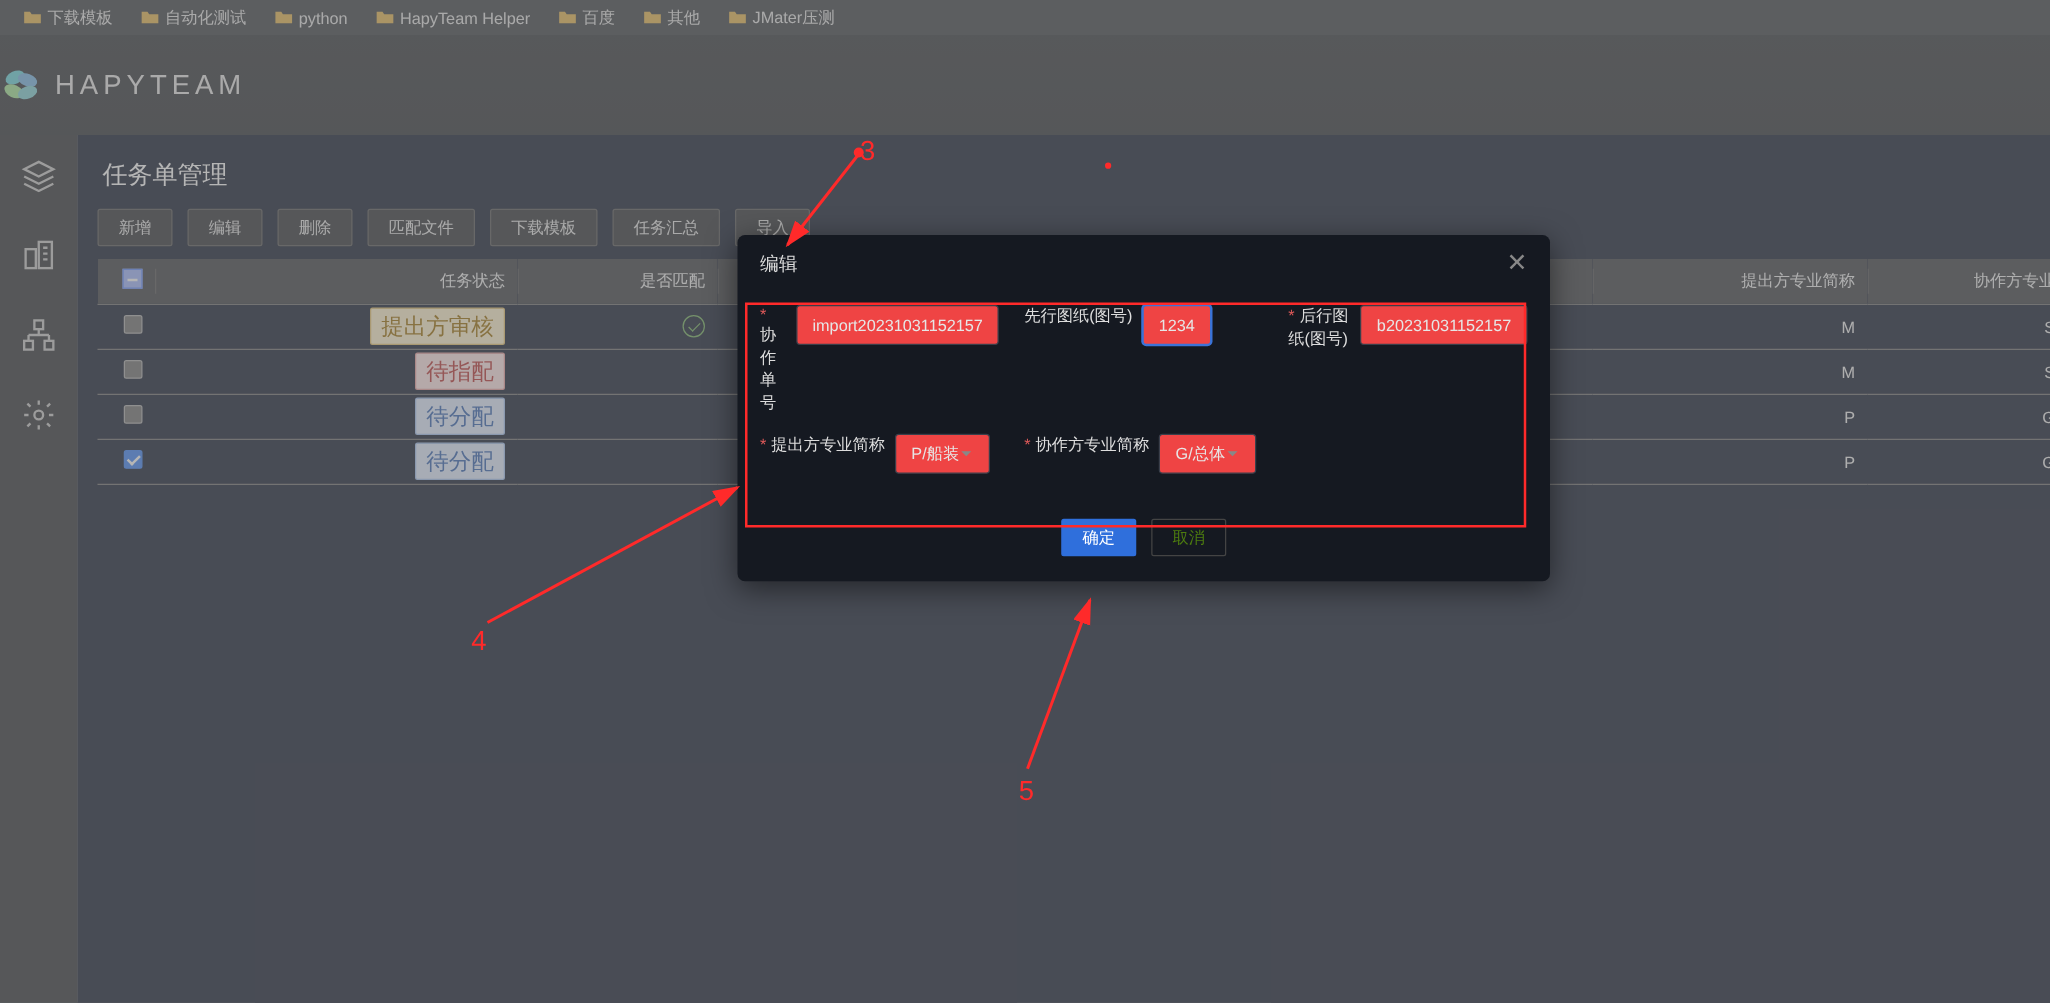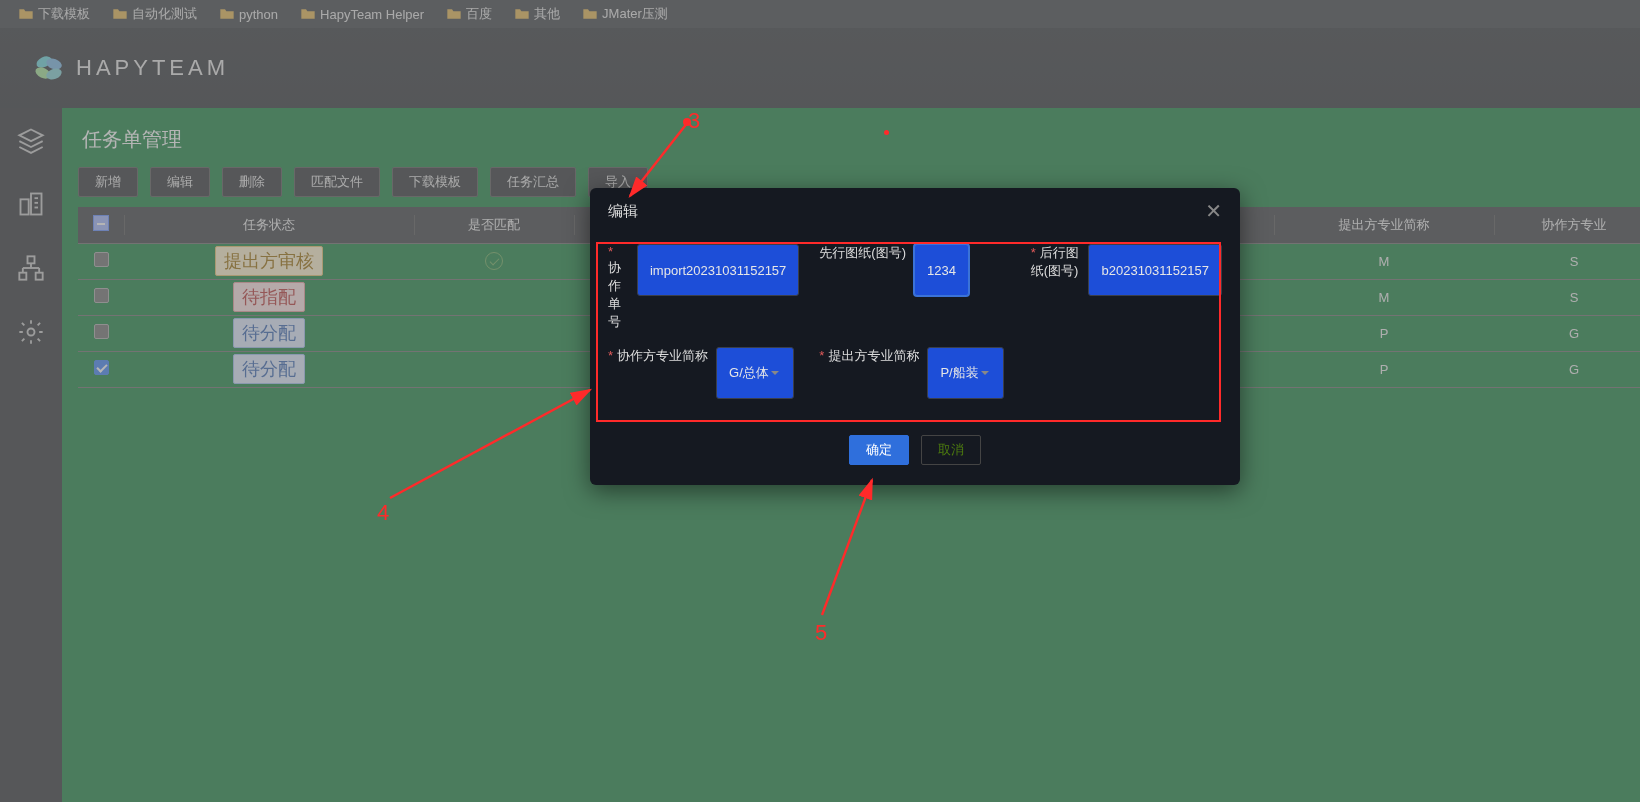--- a/index.html
+++ b/index.html
@@ -15,52 +15,52 @@
   .bmk svg { width: 16px; height: 14px; fill: #e6b74e; }
   .bmk span { white-space: nowrap; }
 
   
   .scrim { position: absolute; inset: 0; background: rgba(120,120,120,0.55); z-index: 10; pointer-events: none; }
 
   
   .app-header {
     position: absolute; left: 0; top: 28px; right: 0; height: 80px;
     background: linear-gradient(#303338,#2c2f33);
-    color: #fff; display: flex; align-items: center; padding-left: 32px;
+    color: #fff; display: flex; align-items: center; 
     z-index: 4;
   }
   .logo { display: flex; align-items: center; gap: 12px; font-size: 22px; letter-spacing: 4px; color: #e6e6e6; font-weight: 300; }
   .logo svg { width: 32px; height: 32px; }
 
   
   .leftnav {
     position: absolute; left: 0; top: 108px; width: 62px; bottom: 0;
     background: #2d3034; display: flex; flex-direction: column; align-items: center;
     padding-top: 18px; gap: 36px; z-index: 4;
   }
   .nav-ico { width: 28px; height: 28px; color: #c7c7c7; display:flex; align-items:center; justify-content:center; }
   .nav-ico svg { width: 100%; height: 100%; stroke: currentColor; fill: none; stroke-width: 1.6; }
 
   
   .main {
     position: absolute; left: 62px; top: 108px; right: 0; bottom: 0;
-    background: #15803d; padding: 14px 16px; overflow: hidden; z-index: 4;
+    background: #0f172a; padding: 14px 16px; overflow: hidden; z-index: 4;
   }
   .page-title { color: #fff; font-size: 20px; margin: 4px 0 14px 4px; font-weight: 500; }
   .toolbar { display: flex; gap: 12px; margin-bottom: 10px; margin-top: 12px; }
   .btn {
     background: #2d3034; color: #e6e6e6; border: 1px solid #555; border-radius: 2px;
     height: 30px; padding: 0 16px; font-size: 13px; display: flex; align-items: center;
     cursor: pointer;
   }
 
   
   .tbl { width: 100%; border-collapse: collapse; table-layout: fixed; }
   .tbl th, .tbl td {
-    height: 36px; text-align: center; padding: 0 10px;
+    height: 36px; text-align: right; padding: 0 10px;
     border-bottom: 1px solid #6e6e6e; color: #efefef; font-size: 13px; font-weight: 400;
     white-space: nowrap; overflow: hidden;
   }
   .tbl thead th { background: #3a3d42; position: relative; }
   .tbl thead th:not(:first-child)::before {
     content:""; position:absolute; left:0; top:8px; bottom:8px; width:1px; background:#555;
   }
   .col-chk { width: 46px; text-align: center; }
   .col-status { width: 290px; }
   .col-match { width: 160px; }
@@ -88,21 +88,21 @@
   }
   .dlg-head { height: 46px; display:flex; align-items:center; padding: 0 18px; }
   .dlg-title { font-size: 15px; color: #ddd; }
   .dlg-x { margin-left:auto; color:#888; font-size:20px; cursor:pointer; line-height:1; }
   .dlg-body { padding: 10px 18px 12px; }
   .form-row { display:flex; gap: 20px; margin-bottom: 16px; }
   .form-item { flex: 1; display:flex; flex-direction:row; gap:8px; }
   .form-label { font-size: 13px; color:#ddd; }
   .form-label .req { color:#e05a5a; margin-right:4px; }
   .form-input, .form-select {
-    height: 52px; background:#1d4ed8; border:1px solid #3a3f4a; border-radius:3px;
+    height: 32px; background:#ef4444; border:1px solid #3a3f4a; border-radius:3px;
     color:#e6e6e6; padding: 0 12px; font-size: 13px;
     display:flex; align-items:center; justify-content:space-between;
   }
   .form-input.focus { border-color:#3b73d8; box-shadow:0 0 0 1px #3b73d8; }
   .form-select svg { width:12px;height:12px;fill:#888; }
   .dlg-foot { display:flex; justify-content:center; gap:12px; padding: 8px 0 20px; }
   .btn-primary { background:#2f6fdc; border:1px solid #2f6fdc; color:#fff; }
   .btn-default { background:#151921; border:1px solid #444; color:#4d7c0f; }
 
   
@@ -299,32 +299,32 @@
       </div>
       <div class="form-item">
         <div class="form-label"><span class="req">*</span><span>后行图纸(图号)</span></div>
         <div class="form-input">
             <span>b20231031152157</span>
           </div>
       </div>
     </div>
     <div class="form-row">
       <div class="form-item">
-        <div class="form-label"><span class="req">*</span><span>协作方专业简称</span></div>
+        <div class="form-label"><span class="req">*</span><span>提出方专业简称</span></div>
         <div class="form-select">
-          <span>G/总体</span>
+          <span>P/船装</span>
           <svg viewBox="0 0 12 12">
               <path d="M2 4l4 4 4-4z"></path>
             </svg>
         </div>
       </div>
       <div class="form-item">
-        <div class="form-label"><span class="req">*</span><span>提出方专业简称</span></div>
+        <div class="form-label"><span class="req">*</span><span>协作方专业简称</span></div>
         <div class="form-select">
-          <span>P/船装</span>
+          <span>G/总体</span>
           <svg viewBox="0 0 12 12">
               <path d="M2 4l4 4 4-4z"></path>
             </svg>
         </div>
       </div>
       <div class="form-item" style="visibility:hidden"></div>
     </div>
   </div>
   <div class="dlg-foot">
     <div class="btn btn-primary">确定</div>

